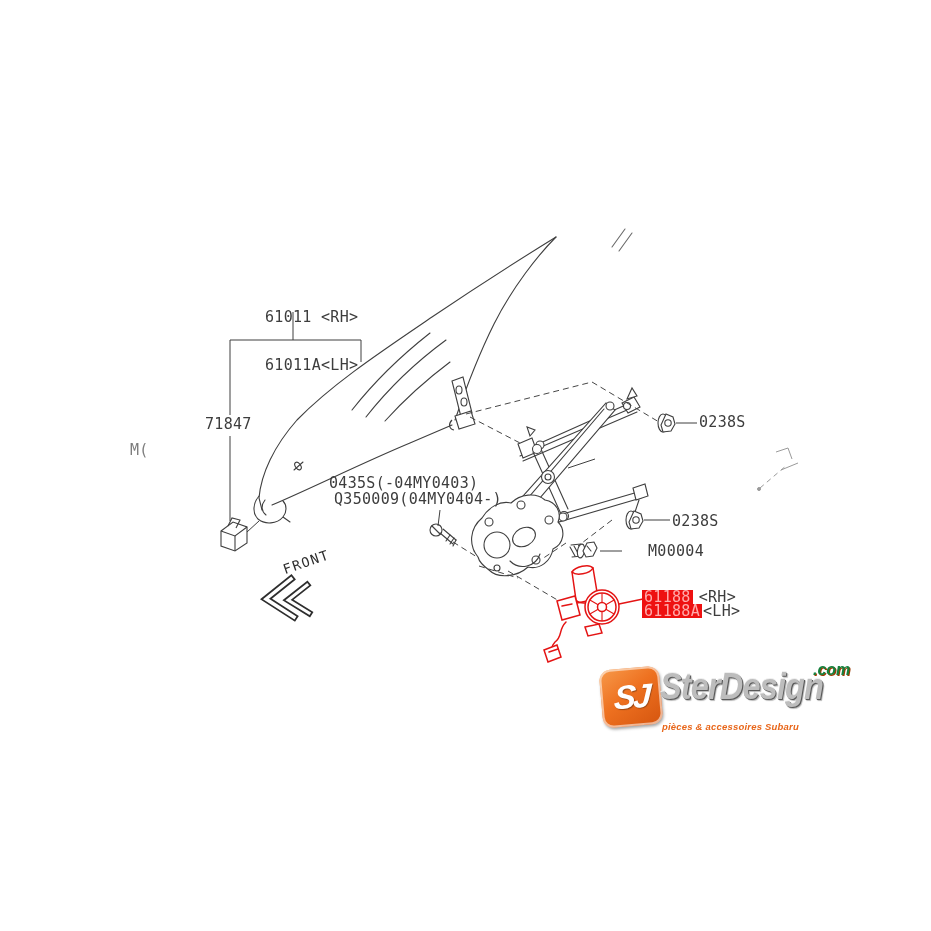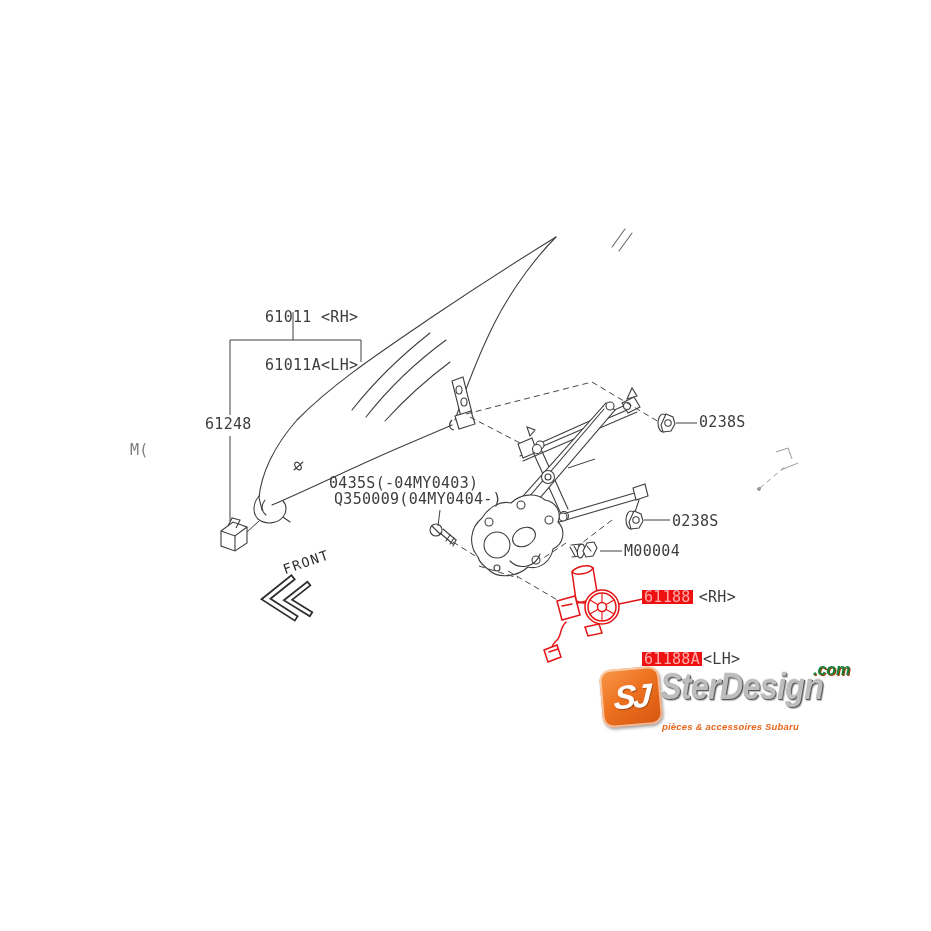--- a/index.html
+++ b/index.html
@@ -199,39 +199,39 @@
       <path d="M760,488 L787,465" stroke-dasharray="5 4"></path>
       <circle cx="759" cy="489" r="1.5" fill="#9a9a9a"></circle>
     </g>
   </svg>
 
   <div class="lbl" style="left:265px;top:277px;">
     <div>61011 &lt;RH&gt;</div>
     <div>61011A&lt;LH&gt;</div>
   </div>
 
-  <div class="lbl" style="left:205px;top:416px;">61248</div>
+  <div class="lbl" style="left:205px;top:416px;">71847</div>
 
   <div class="lbl muted" style="left:130px;top:442px;">M(</div>
 
   <div class="lbl" style="left:329px;top:475px;">0435S(-04MY0403)</div>
   <div class="lbl" style="left:334px;top:491px;">Q350009(04MY0404-)</div>
 
 
   <div class="lbl" style="left:699px;top:414px;">0238S</div>
 
   <div class="lbl" style="left:672px;top:513px;">0238S</div>
 
-  <div class="lbl" style="left:624px;top:543px;">M00004</div>
+  <div class="lbl" style="left:648px;top:543px;">M00004</div>
 
   <div class="hl-row" style="left:642px;top:590px;">
     <span class="hl-box">61188</span>
     <span class="hl-side" style="margin-left:6px;">&lt;RH&gt;</span>
   </div>
-  <div class="hl-row" style="left:642px;top:604px;margin-top:48px;">
+  <div class="hl-row" style="left:642px;top:604px;">
     <span class="hl-box">61188A</span>
     <span class="hl-side" style="margin-left:1px;">&lt;LH&gt;</span>
   </div>
 
   <div id="front-label">FRONT</div>
 
   <div id="logo">
     <div id="logo-icon">
       <span id="logo-monogram">SJ</span>
     </div>

